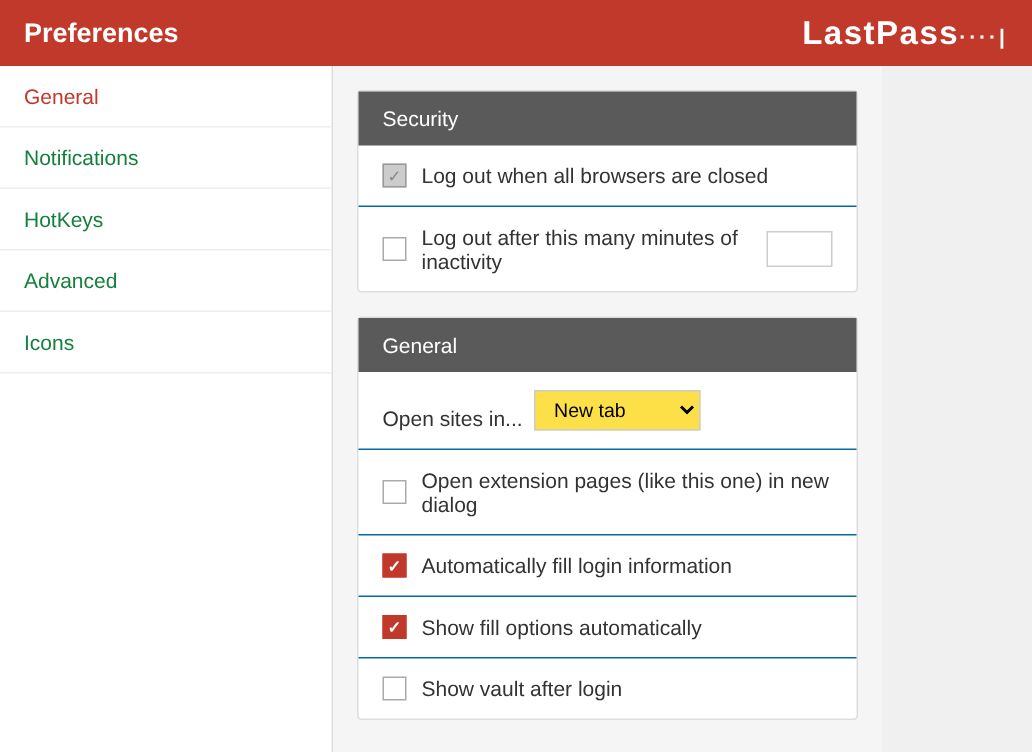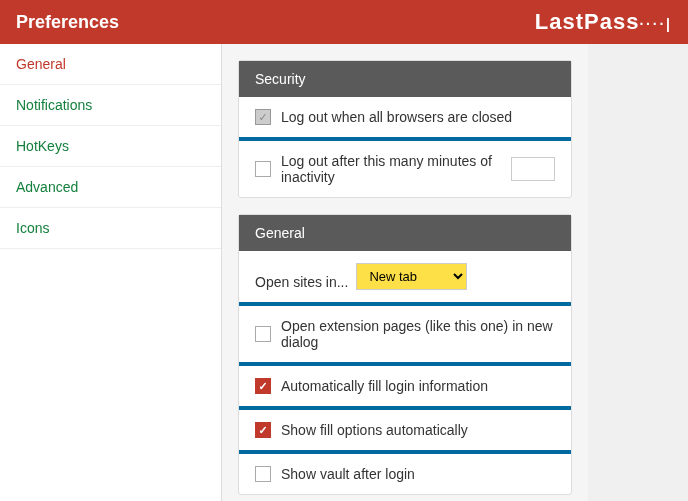--- a/index.html
+++ b/index.html
@@ -84,21 +84,21 @@
       color: #fff;
       padding: 10px 16px;
       font-size: 14px;
       font-weight: normal;
     }
     .section-body {
       padding: 0;
     }
     .section-row {
       padding: 12px 16px;
-      border-bottom: 4px solid #0369a1;
+      border-bottom: 1px solid #0369a1;
       display: flex;
       align-items: center;
       gap: 10px;
     }
     .section-row:last-child {
       border-bottom: none;
     }
 
     
     .checkbox-custom {

